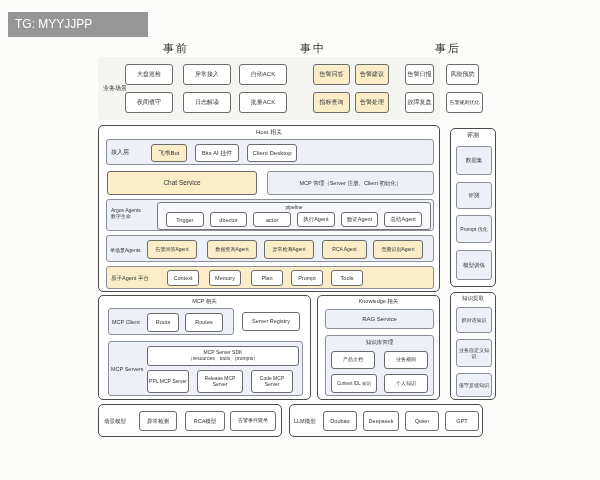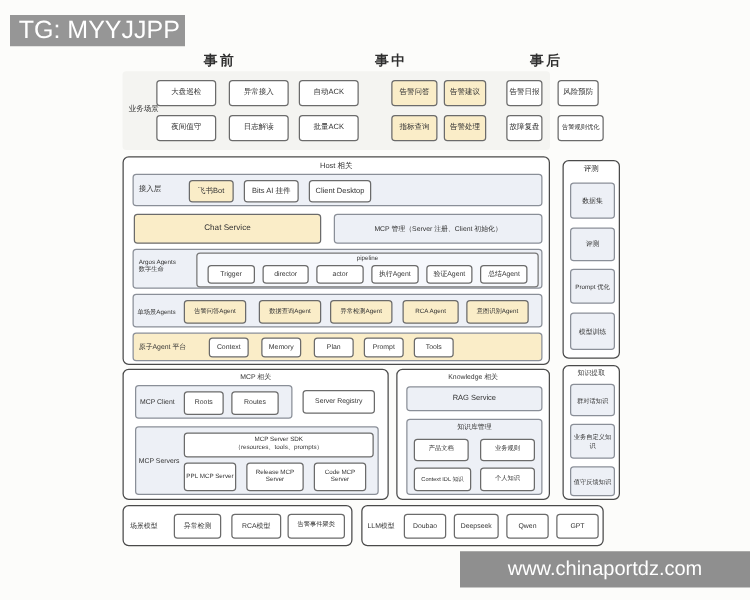--- a/index.html
+++ b/index.html
@@ -1,20 +1,20 @@
 <!DOCTYPE html>
 <html style="--highlight: #FAEDC8; --panel: #EDF0F6; --panelBorder: #8A8F98; --boxBorder: #6B6B6B; --sectionBorder: #4A4A4A; --watermarkBg: #969696; --text: #333333; --pageBg: #FCFCFA; --businessBg: #F4F4F1;"><head>
 <meta charset="utf-8">
 <style>
   html,body{margin:0;padding:0;background:#fff;}
   #canvas{position:relative;width:600px;height:480px;background:var(--pageBg,#fcfcfa);
           font-family:"Liberation Sans","DejaVu Sans",sans-serif;color:var(--text,#333);overflow:hidden;}
-  .phase{position:absolute;font-size:11px;font-weight:bold;letter-spacing:2px;color:#2f2f2f;}
+  .phase{position:absolute;font-size:11px;font-weight:normal;letter-spacing:2px;color:#2f2f2f;}
   .wm-tl{position:absolute;left:8px;top:12px;width:140px;height:25px;background:var(--watermarkBg,#969696);
-         color:#fff;font-size:20px;line-height:25px;padding-left:7px;box-sizing:border-box;}
+         color:#fff;font-size:12px;line-height:25px;padding-left:7px;box-sizing:border-box;}
   .wm-br{position:absolute;left:368px;top:441px;width:232px;height:29px;background:#8f8f8f;color:#fff;
          font-size:16px;display:flex;align-items:center;justify-content:center;}
   .bizpanel{position:absolute;left:98px;top:57px;width:342px;height:63px;background:var(--businessBg,#f4f4f1);border-radius:3px;}
   .sec{position:absolute;border:1px solid var(--sectionBorder,#4a4a4a);border-radius:5px;background:#fff;box-sizing:border-box;}
   .sec-title{position:absolute;top:2px;left:0;right:0;text-align:center;font-size:6px;color:#333;}
   .panel{position:absolute;background:var(--panel,#edf0f6);border:1px solid var(--panelBorder,#8a8f98);
          border-radius:3px;box-sizing:border-box;}
   .panel.hl{background:var(--highlight,#faedc8);}
   .bx{position:absolute;background:#fff;border:1px solid var(--boxBorder,#6b6b6b);border-radius:3px;
       display:flex;align-items:center;justify-content:center;text-align:center;
@@ -29,25 +29,24 @@
   .pbx{flex:1;background:#fff;border:1px solid #6b6b6b;border-radius:3px;display:flex;
        align-items:center;justify-content:center;font-size:5.5px;}
   .f5{font-size:5px;} .f45{font-size:4.5px;} .f55{font-size:5.5px;} .f65{font-size:6.5px;}
 </style>
 </head>
 <body>
 
 <div id="canvas">
 
   <div class="wm-tl">TG: MYYJJPP</div>
-  <div class="wm-br">www.chinaportdz.com</div>
 
   <div class="phase" style="left:163px;top:41px">事前</div>
   <div class="phase" style="left:300px;top:41px">事中</div>
-  <div class="phase" style="left:424px;top:41px">事后</div>
+  <div class="phase" style="left:435px;top:41px">事后</div>
 
   <div class="bizpanel">
     <div class="lbl" style="left:5px;top:28px;font-size:6px">业务场景</div>
 
     <div class="bx bbx" style="left:27px;top:7px;width:48px">大盘巡检</div>
     <div class="bx bbx" style="left:85px;top:7px;width:48px">异常接入</div>
     <div class="bx bbx" style="left:141px;top:7px;width:48px">自动ACK</div>
     <div class="bx bbx hl" style="left:215px;top:7px;width:37px">告警问答</div>
     <div class="bx bbx hl" style="left:257px;top:7px;width:34px">告警建议</div>
     <div class="bx bbx" style="left:307px;top:7px;width:29px">告警日报</div>

